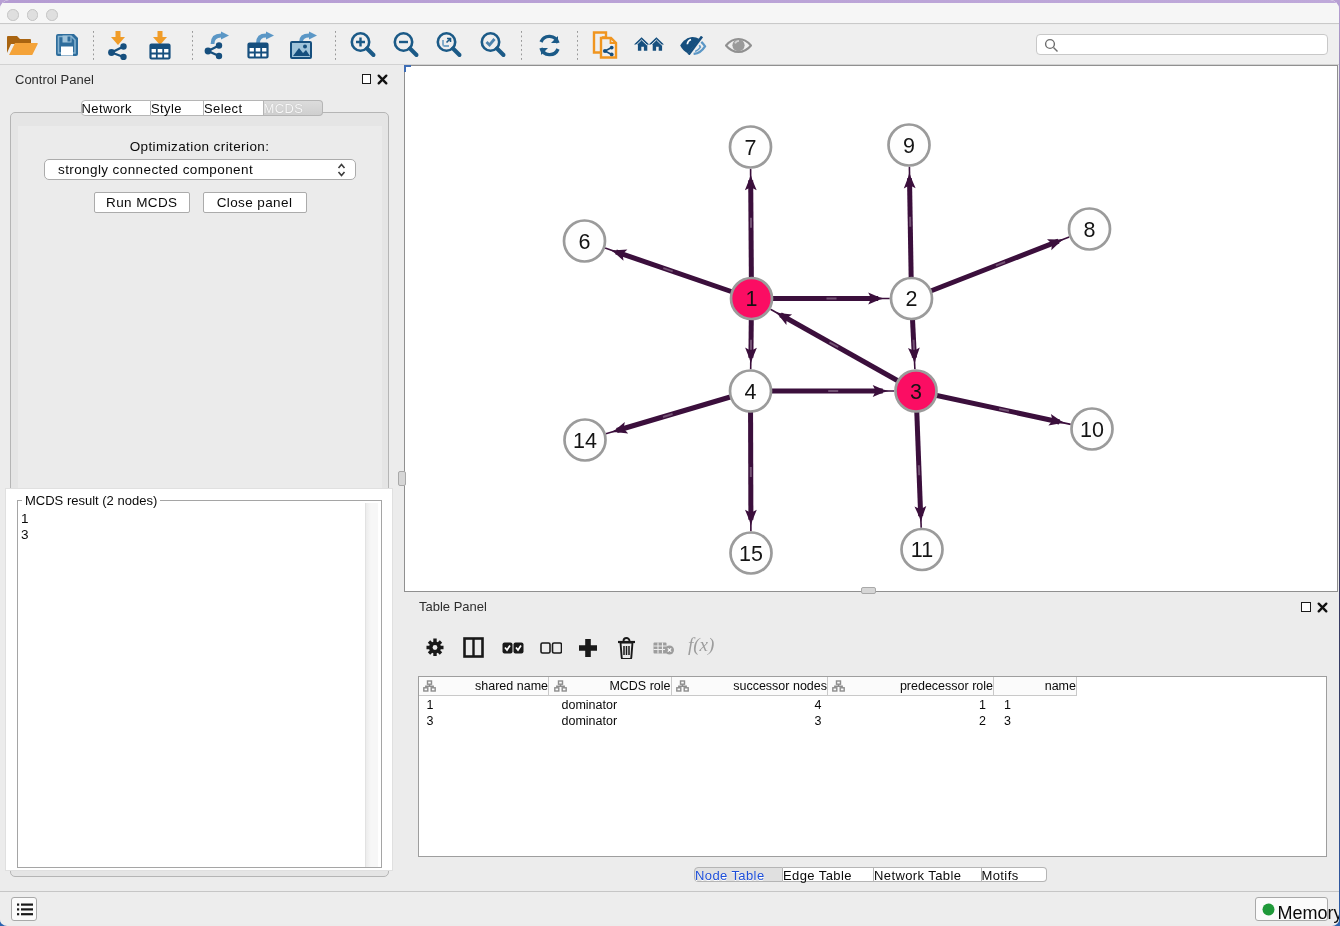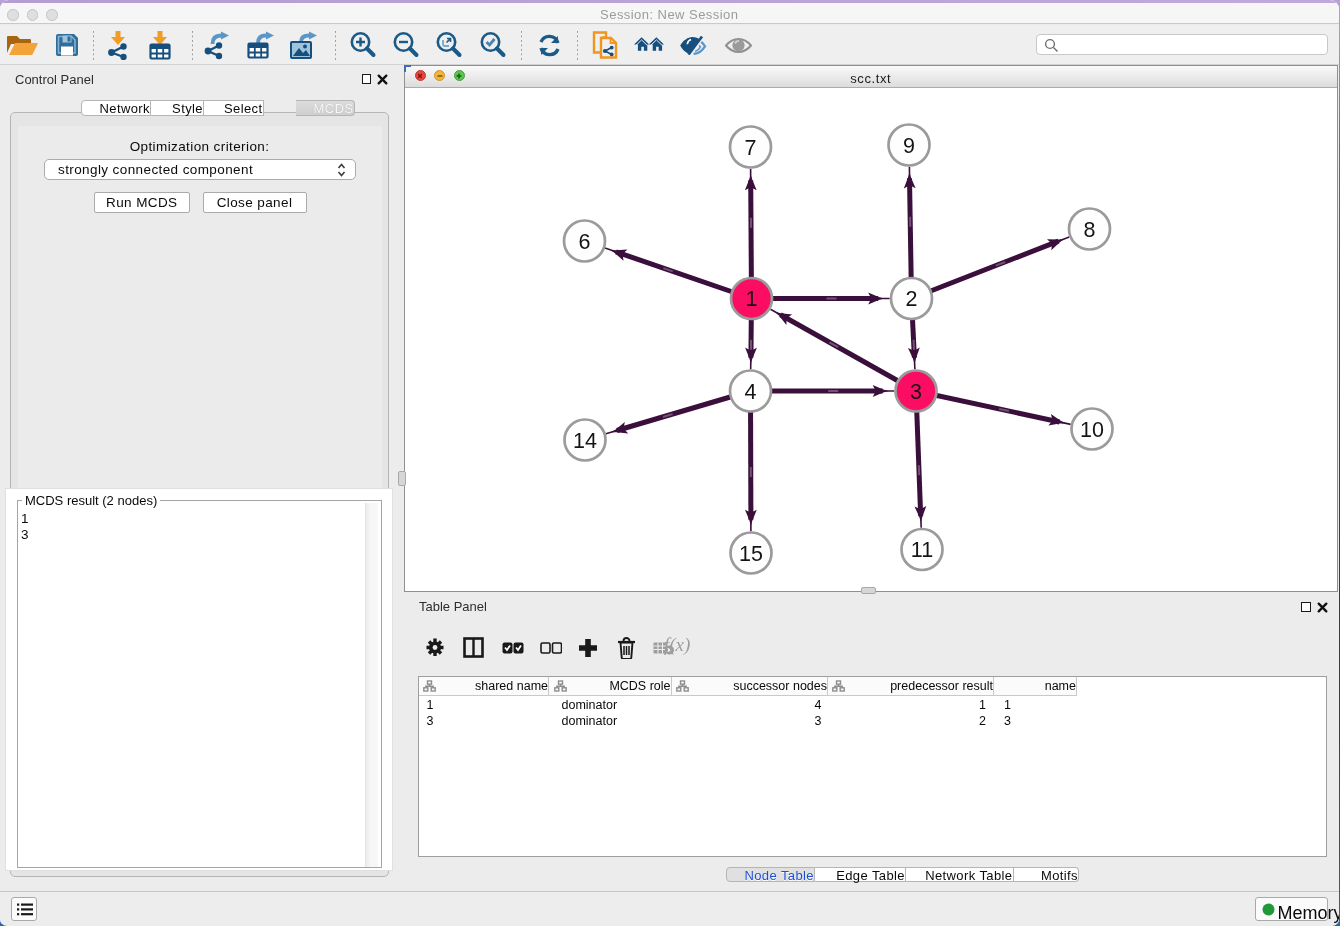--- a/index.html
+++ b/index.html
@@ -26,25 +26,25 @@
 #searchbox { position:absolute; left:1036px; top:9.5px; width:292px; height:21px;
   background:#fff; border:1px solid #c8c8c8; border-radius:4px; }
 
 #cpanel-title { position:absolute; left:15px; top:72px; font-size:13px; color:#2e2e2e;text-align:right; }
 .floatbtn { position:absolute; width:9.5px; height:9.5px; border:1.5px solid #1a1a1a; background:#fff; }
 #cp-tabpane { position:absolute; left:10px; top:112px; width:379px; height:765px;
   background:#e5e5e5; border:1px solid #b5b5b5; border-radius:5px; }
 #cp-inner { position:absolute; left:17.5px; top:126px; width:364px; height:743px; background:#ebebeb; }
 .tabrow { position:absolute; display:flex; }
 .tab { height:15.5px; background:#fff; border:1px solid #b5b5b5; border-left:none;
-  font-size:13px; color:#0a0a0a; text-align:right; line-height:15.5px; letter-spacing:0.4px; }
+  font-size:13px; color:#0a0a0a; text-align:left; line-height:15.5px; letter-spacing:0.4px; }
 .tab.first { border-left:1px solid #b5b5b5; border-radius:4px 0 0 4px; }
 .tab.last { border-radius:0 4px 4px 0; }
 .tab.sel { background:linear-gradient(#dcdcdc,#cfcfcf); color:#f8f8f8;
-  text-shadow:0 0 1px #aaa;margin-left:32px; }
+  text-shadow:0 0 1px #aaa; }
 #optlabel { position:absolute; left:0; top:139px; width:399px; text-align:center;
   font-size:13.5px; color:#0a0a0a; letter-spacing:0.4px; }
 #combo { position:absolute; left:44px; top:158.5px; width:312px; height:21.5px;
   background:#fff; border:1px solid #ababab; border-radius:5px;
   font-size:13.5px; color:#0a0a0a; line-height:20px; padding-left:13px; letter-spacing:0.4px; }
 .btn { position:absolute; height:21px; background:#fff; border:1px solid #ababab;
   border-radius:2px; font-size:13.5px; color:#0a0a0a; text-align:center; line-height:19.5px; letter-spacing:0.4px; }
 #fieldbackdrop { position:absolute; left:4.5px; top:488px; width:388px; height:383px;
   background:#fff; border:1px solid #e0e0e0; }
 #fieldset { position:absolute; left:17px; top:500px; width:364.5px; height:367.5px;
@@ -77,21 +77,20 @@
 </style>
 </head>
 <body>
 <div id="win">
   <div style="position:absolute;left:0;top:0;width:100%;height:2.5px;background:linear-gradient(90deg,#b59cd3,#bfa9da);border-radius:9px 9px 0 0;z-index:5"></div>
 
   <div id="titlebar">
     <div class="tl" style="left:7.2px"></div>
     <div class="tl" style="left:26.5px"></div>
     <div class="tl" style="left:46px"></div>
-    <div id="titletext">Session: New Session</div>
   </div>
 
   <div id="toolbar">
     <svg class="ticon" style="left:6px;top:8px" width="32" height="25" viewBox="0 0 32 25">
       <path d="M1 20 V4 a1 1 0 0 1 1-1 h9 l3 3 h10 a1 1 0 0 1 1 1 v4 h-20 z" fill="#a96410"></path>
       <path d="M3 22 L9 10 h22 a0.8 0.8 0 0 1 0.7 1.1 L26.5 21.4 a1 1 0 0 1-0.9 0.6 z" fill="#f4a339"></path>
     </svg>
     <svg class="ticon" style="left:54px;top:7px" width="26" height="26" viewBox="0 0 26 26">
       <path d="M2 4 a2 2 0 0 1 2-2 h16 l4 4 v16 a2 2 0 0 1-2 2 h-18 a2 2 0 0 1-2-2 z" fill="#2e6d9c"></path>
       <path d="M4.5 4.5 h13 l3.5 3.5 v13 h-16.5 z" fill="none" stroke="#85b2d0" stroke-width="1.6"></path>
@@ -229,35 +228,20 @@
   <div class="btn" style="left:202.5px;top:192px;width:104px">Close panel</div>
   <div id="fieldbackdrop"></div>
   <div id="fieldset">
       <div id="fscroll"></div>
     </div>
   <div id="fieldlegend">MCDS result (2 nodes)</div>
   <div id="fieldtext">1<br>3</div>
 
   <div id="netwin">
     <div style="position:absolute;left:-1px;top:-1px;width:7px;height:7px;border-left:2px solid #3f6db5;border-top:2px solid #3f6db5;z-index:3"></div>
-    <div id="nettitle">
-      <div class="mlight" style="left:10px;background:#e8463f;border:1px solid #bb3d34"></div>
-      <svg class="abs" style="left:12.5px;top:7.5px" width="6" height="6" viewBox="0 0 6 6">
-          <path d="M1 1 L5 5 M5 1 L1 5" stroke="#801812" stroke-width="1.4"></path>
-        </svg>
-      <div class="mlight" style="left:29.5px;background:#f2b43c;border:1px solid #cd9328"></div>
-      <svg class="abs" style="left:32px;top:7.5px" width="6" height="6" viewBox="0 0 6 6">
-          <path d="M0.5 3 h5" stroke="#8a5d00" stroke-width="1.6"></path>
-        </svg>
-      <div class="mlight" style="left:49px;background:#5ec351;border:1px solid #42a038"></div>
-      <svg class="abs" style="left:51.5px;top:7.5px" width="6" height="6" viewBox="0 0 6 6">
-          <path d="M3 0.5 v5 M0.5 3 h5" stroke="#13670f" stroke-width="1.6"></path>
-        </svg>
-      <div id="nettext">scc.txt</div>
-    </div>
     <svg id="graph" style="position:absolute;left:0;top:22px" width="932.5" height="503.5" viewBox="0 0 932.5 503.5" font-family="Liberation Sans, sans-serif">
 <line x1="346.5" y1="210.5" x2="345.6" y2="80.8" stroke="#3b0f3c" stroke-width="1.6"></line>
 <line x1="346.5" y1="210.5" x2="345.7" y2="92.3" stroke="#3b0f3c" stroke-width="5"></line>
 <polygon points="351.7,102.3 347.3,91.8 345.7,86.3 344.1,91.8 339.9,102.3 345.8,99.3" fill="#3b0f3c"></polygon>
 <rect x="341.0" y="133.8" width="10" height="2" fill="#9a7f9a" opacity="0.6" transform="rotate(-90.4 346.0 134.8)"></rect>
 <line x1="346.5" y1="210.5" x2="200.1" y2="160.1" stroke="#3b0f3c" stroke-width="1.6"></line>
 <line x1="346.5" y1="210.5" x2="211.0" y2="163.8" stroke="#3b0f3c" stroke-width="5"></line>
 <polygon points="222.4,161.5 211.0,162.2 205.3,161.9 210.0,165.2 218.5,172.7 217.6,166.1" fill="#3b0f3c"></polygon>
 <rect x="258.0" y="180.8" width="10" height="2" fill="#9a7f9a" opacity="0.6" transform="rotate(-161.0 263.0 181.8)"></rect>
 <line x1="346.5" y1="210.5" x2="484.7" y2="210.5" stroke="#3b0f3c" stroke-width="1.6"></line>
@@ -373,27 +357,27 @@
     <path d="M7 9 v9 M9.5 9 v9 M12 9 v9" stroke="#191919" stroke-width="1.5"></path>
   </svg>
   <svg class="abs" style="left:653px;top:641.5px" width="22" height="13" viewBox="0 0 22 13">
     <rect x="0.5" y="0.5" width="13" height="11" rx="1" fill="#9d9d9d"></rect>
     <g stroke="#ececec" stroke-width="1.1">
       <path d="M0.5 4 h13 M0.5 7.5 h13 M5 0.5 v11 M9.5 0.5 v11"></path>
     </g>
     <circle cx="16.5" cy="8" r="4.5" fill="#9d9d9d"></circle>
     <path d="M14.8 6.3 l3.4 3.4 M18.2 6.3 l-3.4 3.4" stroke="#fff" stroke-width="1.2"></path>
   </svg>
-  <div class="abs" style="left:664px;top:634px;font-family:'Liberation Serif',serif;font-style:italic;font-size:19px;color:#9d9d9d">f(x)</div>
+  <div class="abs" style="left:688px;top:634px;font-family:'Liberation Serif',serif;font-style:italic;font-size:19px;color:#9d9d9d">f(x)</div>
 
   <div id="ttable">
     <div class="thead" style="left:0;width:130.5px">shared name</div>
     <div class="thead" style="left:130.5px;width:122.5px">MCDS role</div>
     <div class="thead" style="left:253px;width:156.5px">successor nodes</div>
-    <div class="thead" style="left:409.5px;width:166px">predecessor result</div>
+    <div class="thead" style="left:409.5px;width:166px">predecessor role</div>
     <div class="thead" style="left:575.5px;width:83px">name</div>
     <div class="tcell" style="left:8px;top:20.5px">1</div>
     <div class="tcell" style="left:143px;top:20.5px">dominator</div>
     <div class="tcell" style="left:253px;top:20.5px;width:150px;text-align:right">4</div>
     <div class="tcell" style="left:409.5px;top:20.5px;width:158px;text-align:right">1</div>
     <div class="tcell" style="left:585.5px;top:20.5px">1</div>
     <div class="tcell" style="left:8px;top:36.5px">3</div>
     <div class="tcell" style="left:143px;top:36.5px">dominator</div>
     <div class="tcell" style="left:253px;top:36.5px;width:150px;text-align:right">3</div>
     <div class="tcell" style="left:409.5px;top:36.5px;width:158px;text-align:right">2</div>

